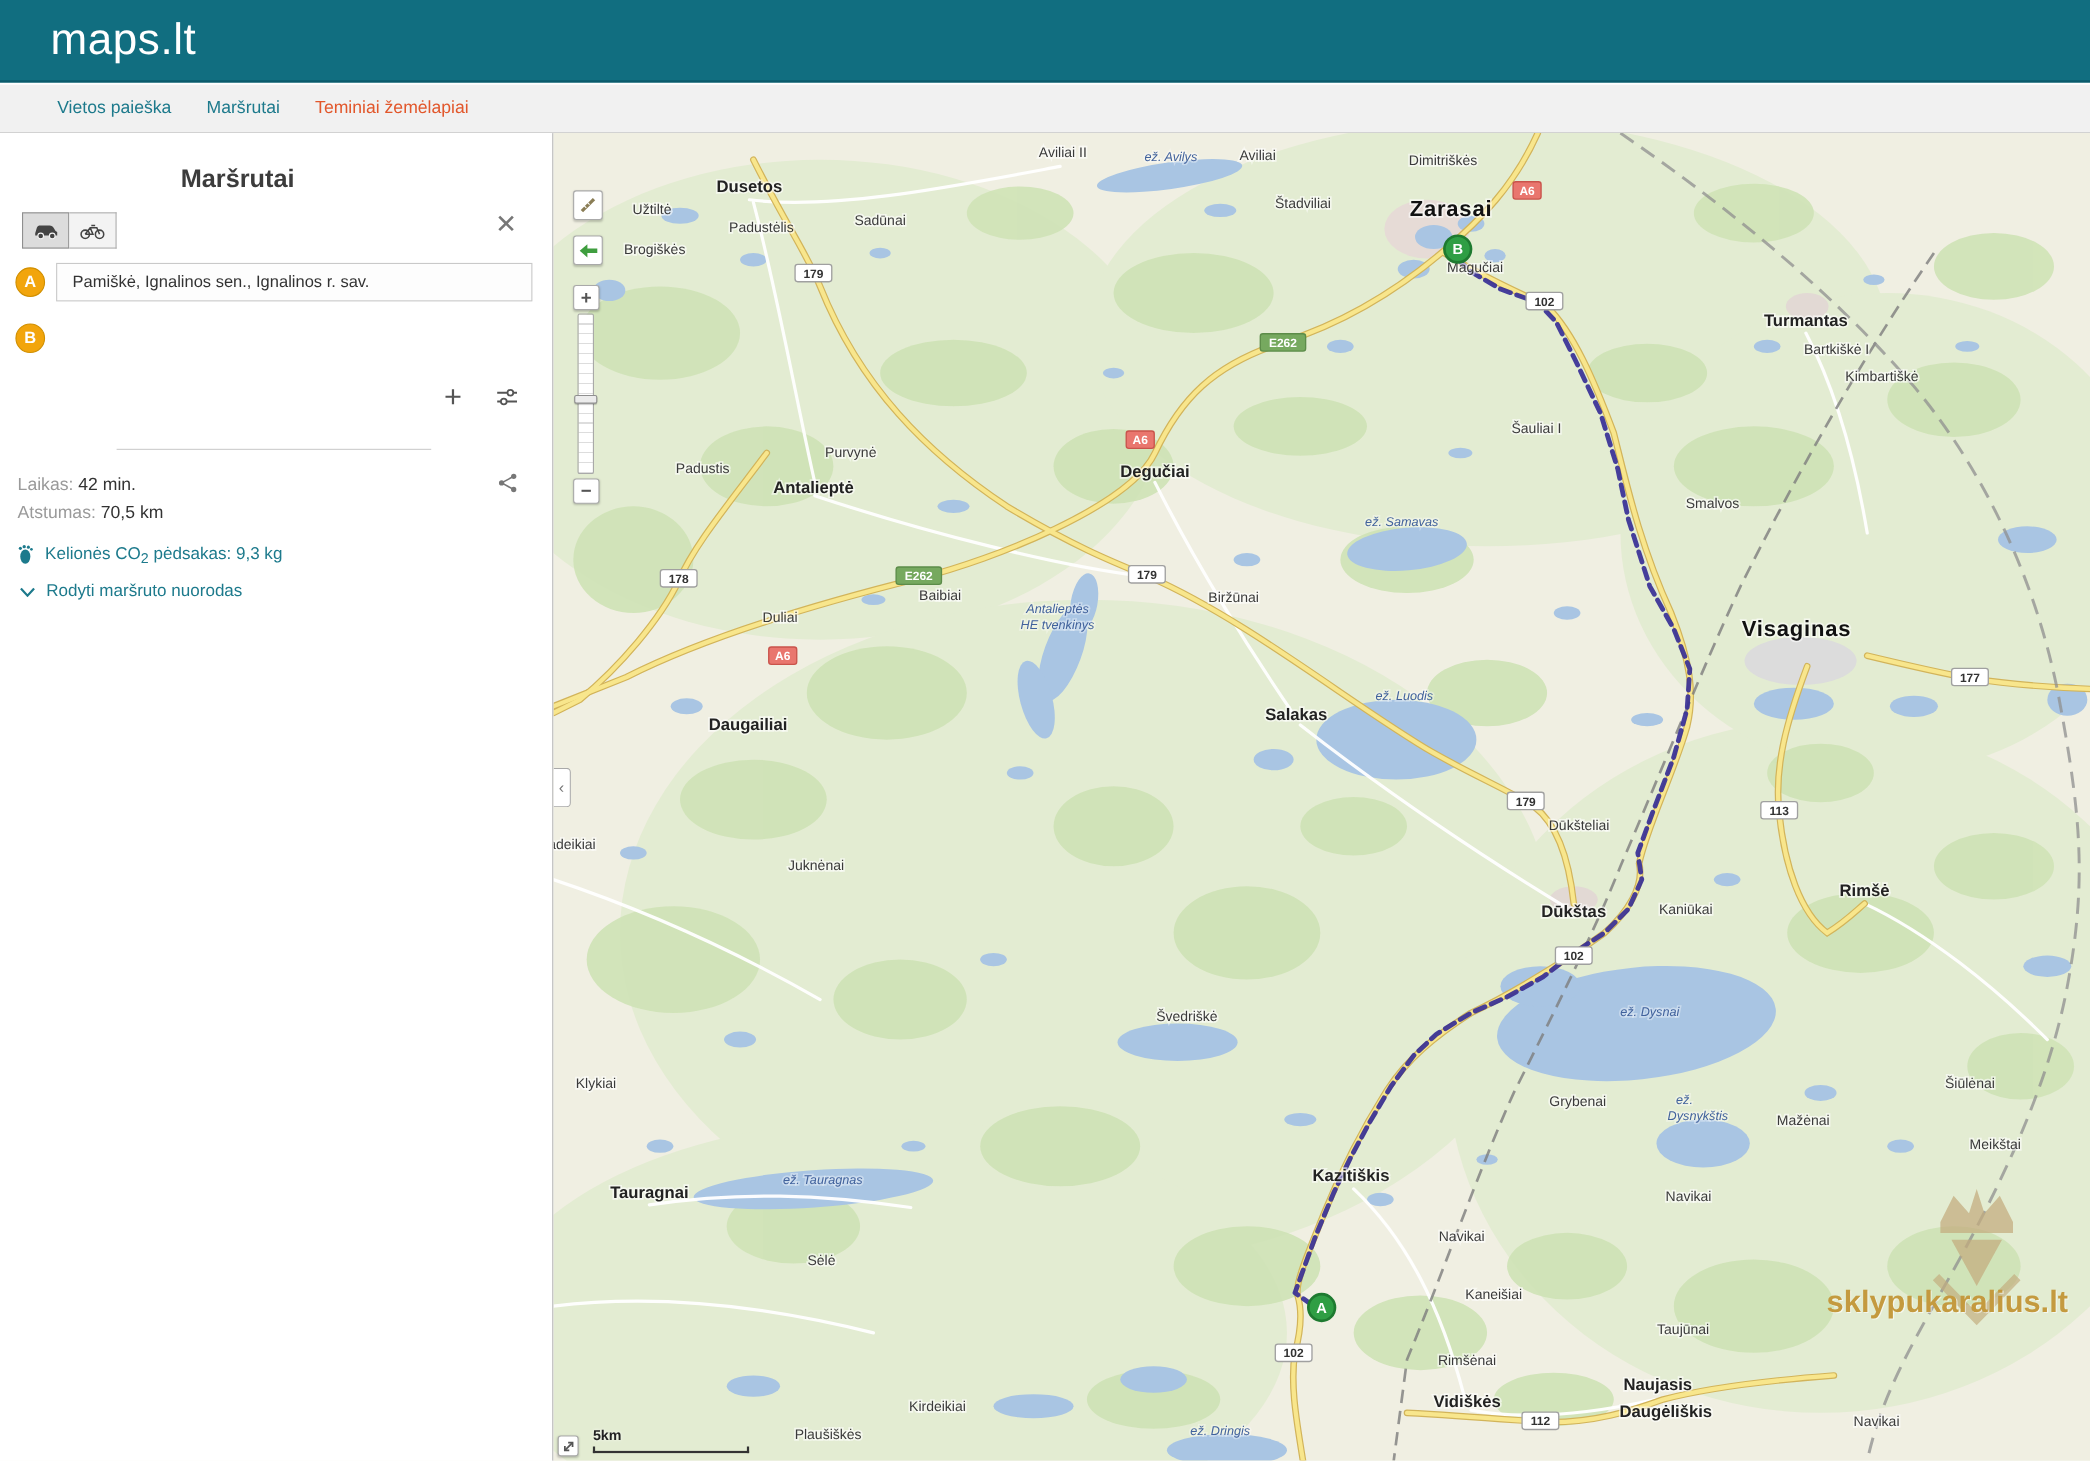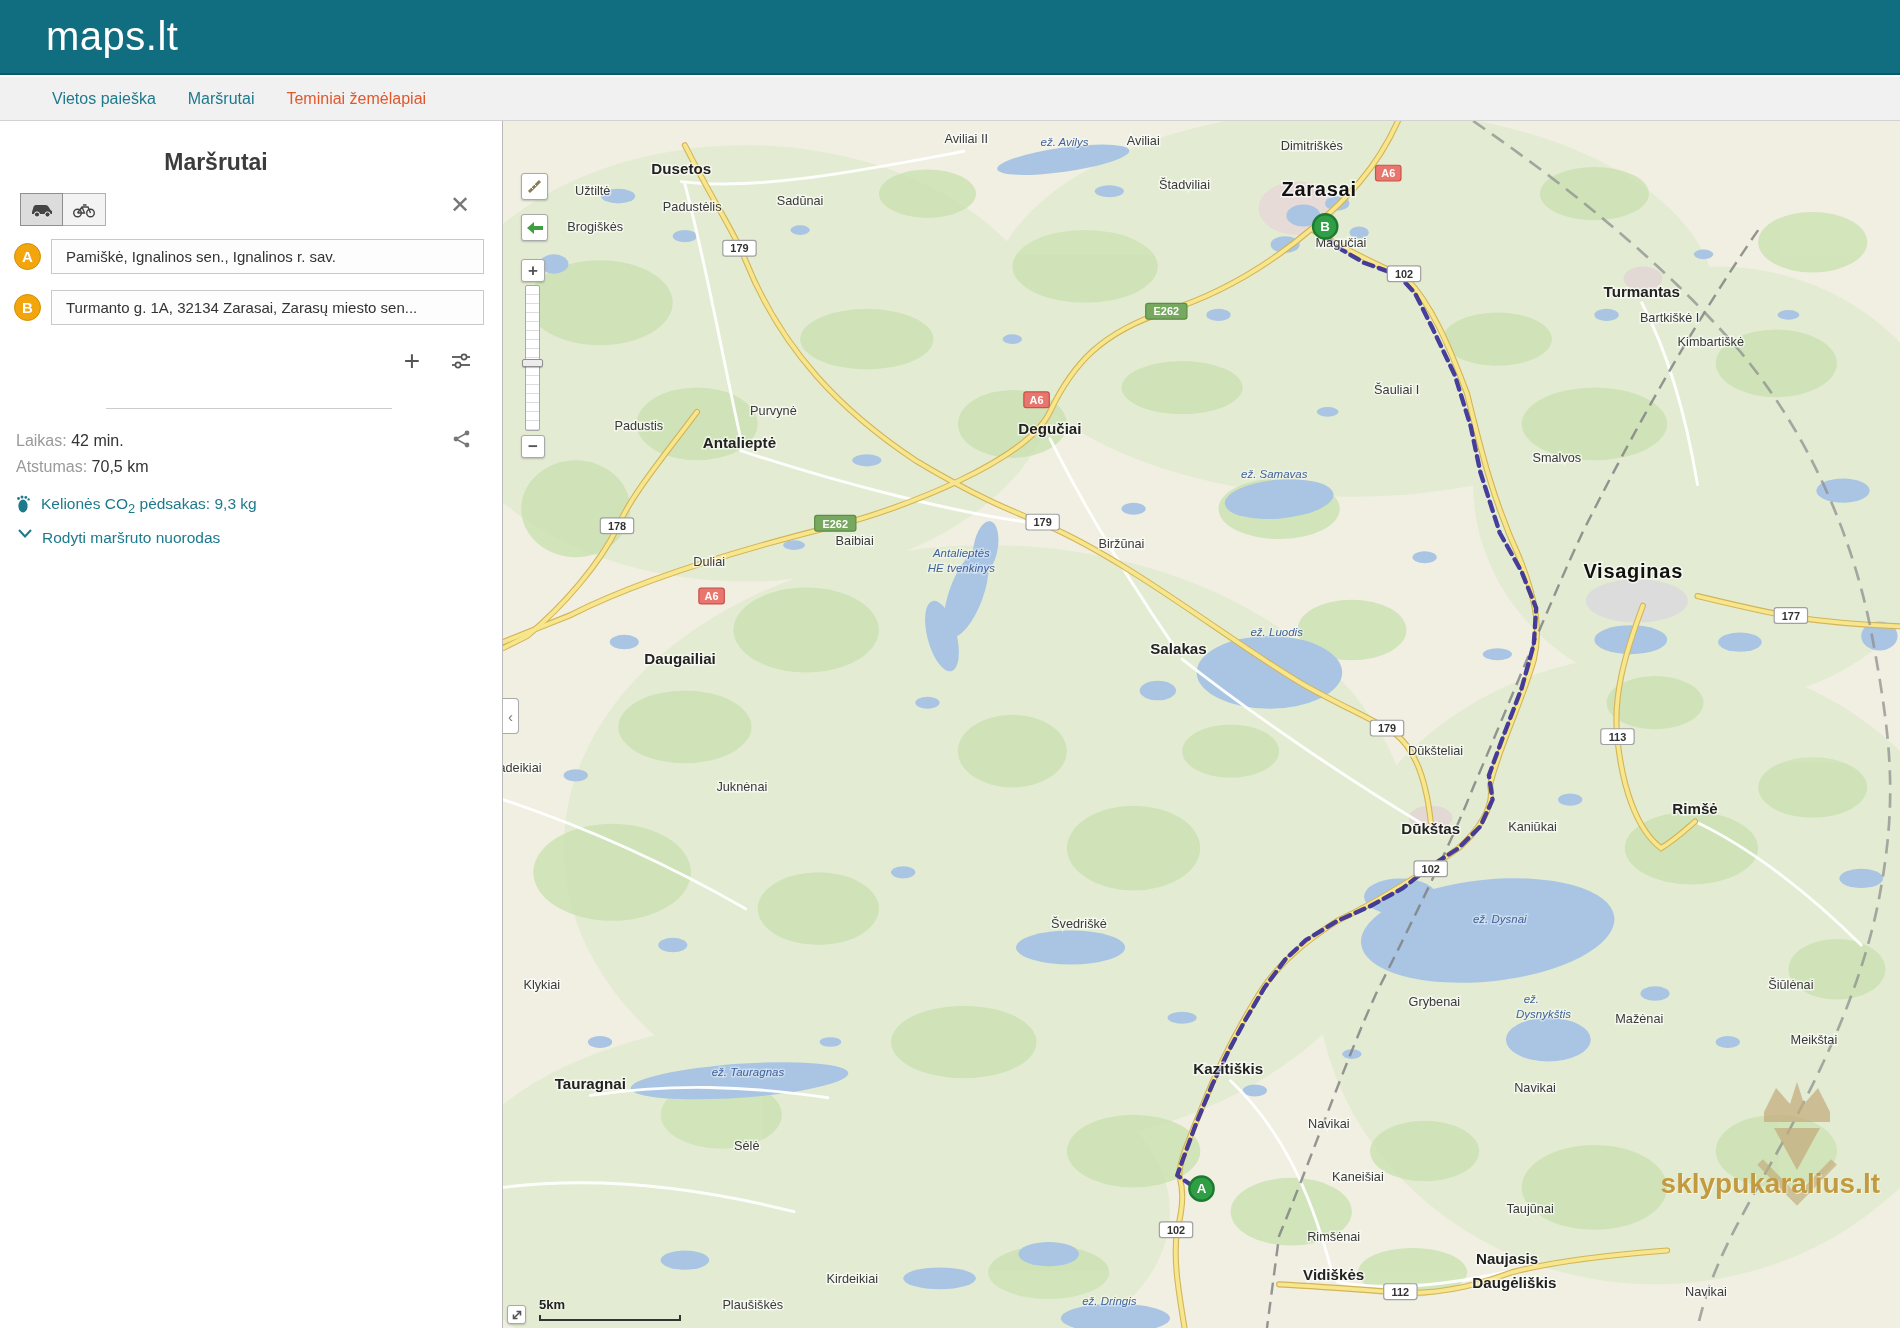--- a/index.html
+++ b/index.html
@@ -40,23 +40,23 @@
             border:1px solid #d08f00}
   .waypoint-input{flex:1;height:35px;border:1px solid #c9c9c9;background:#fdfdfd;padding:0 14px;
                   font-size:15px;color:#333;font-family:"Liberation Sans",sans-serif}
   .icon-row{position:absolute;top:226px;right:30px;display:flex;gap:30px;align-items:center}
   .plus-btn{font-size:28px;color:#555;cursor:pointer;line-height:1}
   .tune-btn{cursor:pointer;display:flex}
   .divider{position:absolute;left:106px;right:110px;top:287px;border-top:1px solid #ccc}
   .summary{position:absolute;left:16px;top:307px;font-size:16px;color:#9a9a9a;line-height:26px}
   .summary .val{color:#333}
   .share-btn{position:absolute;right:30px;top:308px;cursor:pointer}
-  .co2-row{position:absolute;left:16px;top:374px;display:flex;align-items:flex-start;gap:10px;
+  .co2-row{position:absolute;left:16px;top:374px;display:flex;align-items:flex-end;gap:10px;
            color:var(--link);font-size:15.5px}
-  .dir-row{position:absolute;left:18px;top:408px;display:flex;gap:10px;
+  .dir-row{position:absolute;left:18px;top:408px;display:flex;align-items:center;gap:10px;
            color:var(--link);font-size:15.5px;cursor:pointer}
 
   
   .map-area{position:absolute;left:503px;top:121px;right:0;bottom:0;background:#f0efe2;overflow:hidden}
   .map-svg{width:100%;height:100%;display:block}
 
   
   .lbl{font-family:"Liberation Sans",sans-serif;fill:#3a3a3a;font-size:10.5px;text-anchor:middle;
        paint-order:stroke;stroke:#ffffff;stroke-width:2.5px;stroke-opacity:.6}
   .lbl.vill{font-size:10.5px}
@@ -138,21 +138,20 @@
   </div>
 
   <div class="close-btn">✕</div>
 
   <div class="waypoint-row wp-a">
     <div class="wp-badge">A</div>
     <input class="waypoint-input" type="text" value="Pamiškė, Ignalinos sen., Ignalinos r. sav." style="">
   </div>
   <div class="waypoint-row wp-b">
     <div class="wp-badge">B</div>
-    <input class="waypoint-input" type="text" value="Turmanto g. 1A, 32134 Zarasai, Zarasų miesto sen..." style="">
   </div>
 
   <div class="icon-row">
     <span class="plus-btn">+</span>
     <span class="tune-btn">
       <svg width="22" height="20" viewBox="0 0 22 20">
         <line x1="2" y1="6" x2="20" y2="6" stroke="#555" stroke-width="1.8"></line>
         <line x1="2" y1="14" x2="20" y2="14" stroke="#555" stroke-width="1.8"></line>
         <circle cx="14" cy="6" r="2.6" fill="#fff" stroke="#555" stroke-width="1.6"></circle>
         <circle cx="8" cy="14" r="2.6" fill="#fff" stroke="#555" stroke-width="1.6"></circle>

